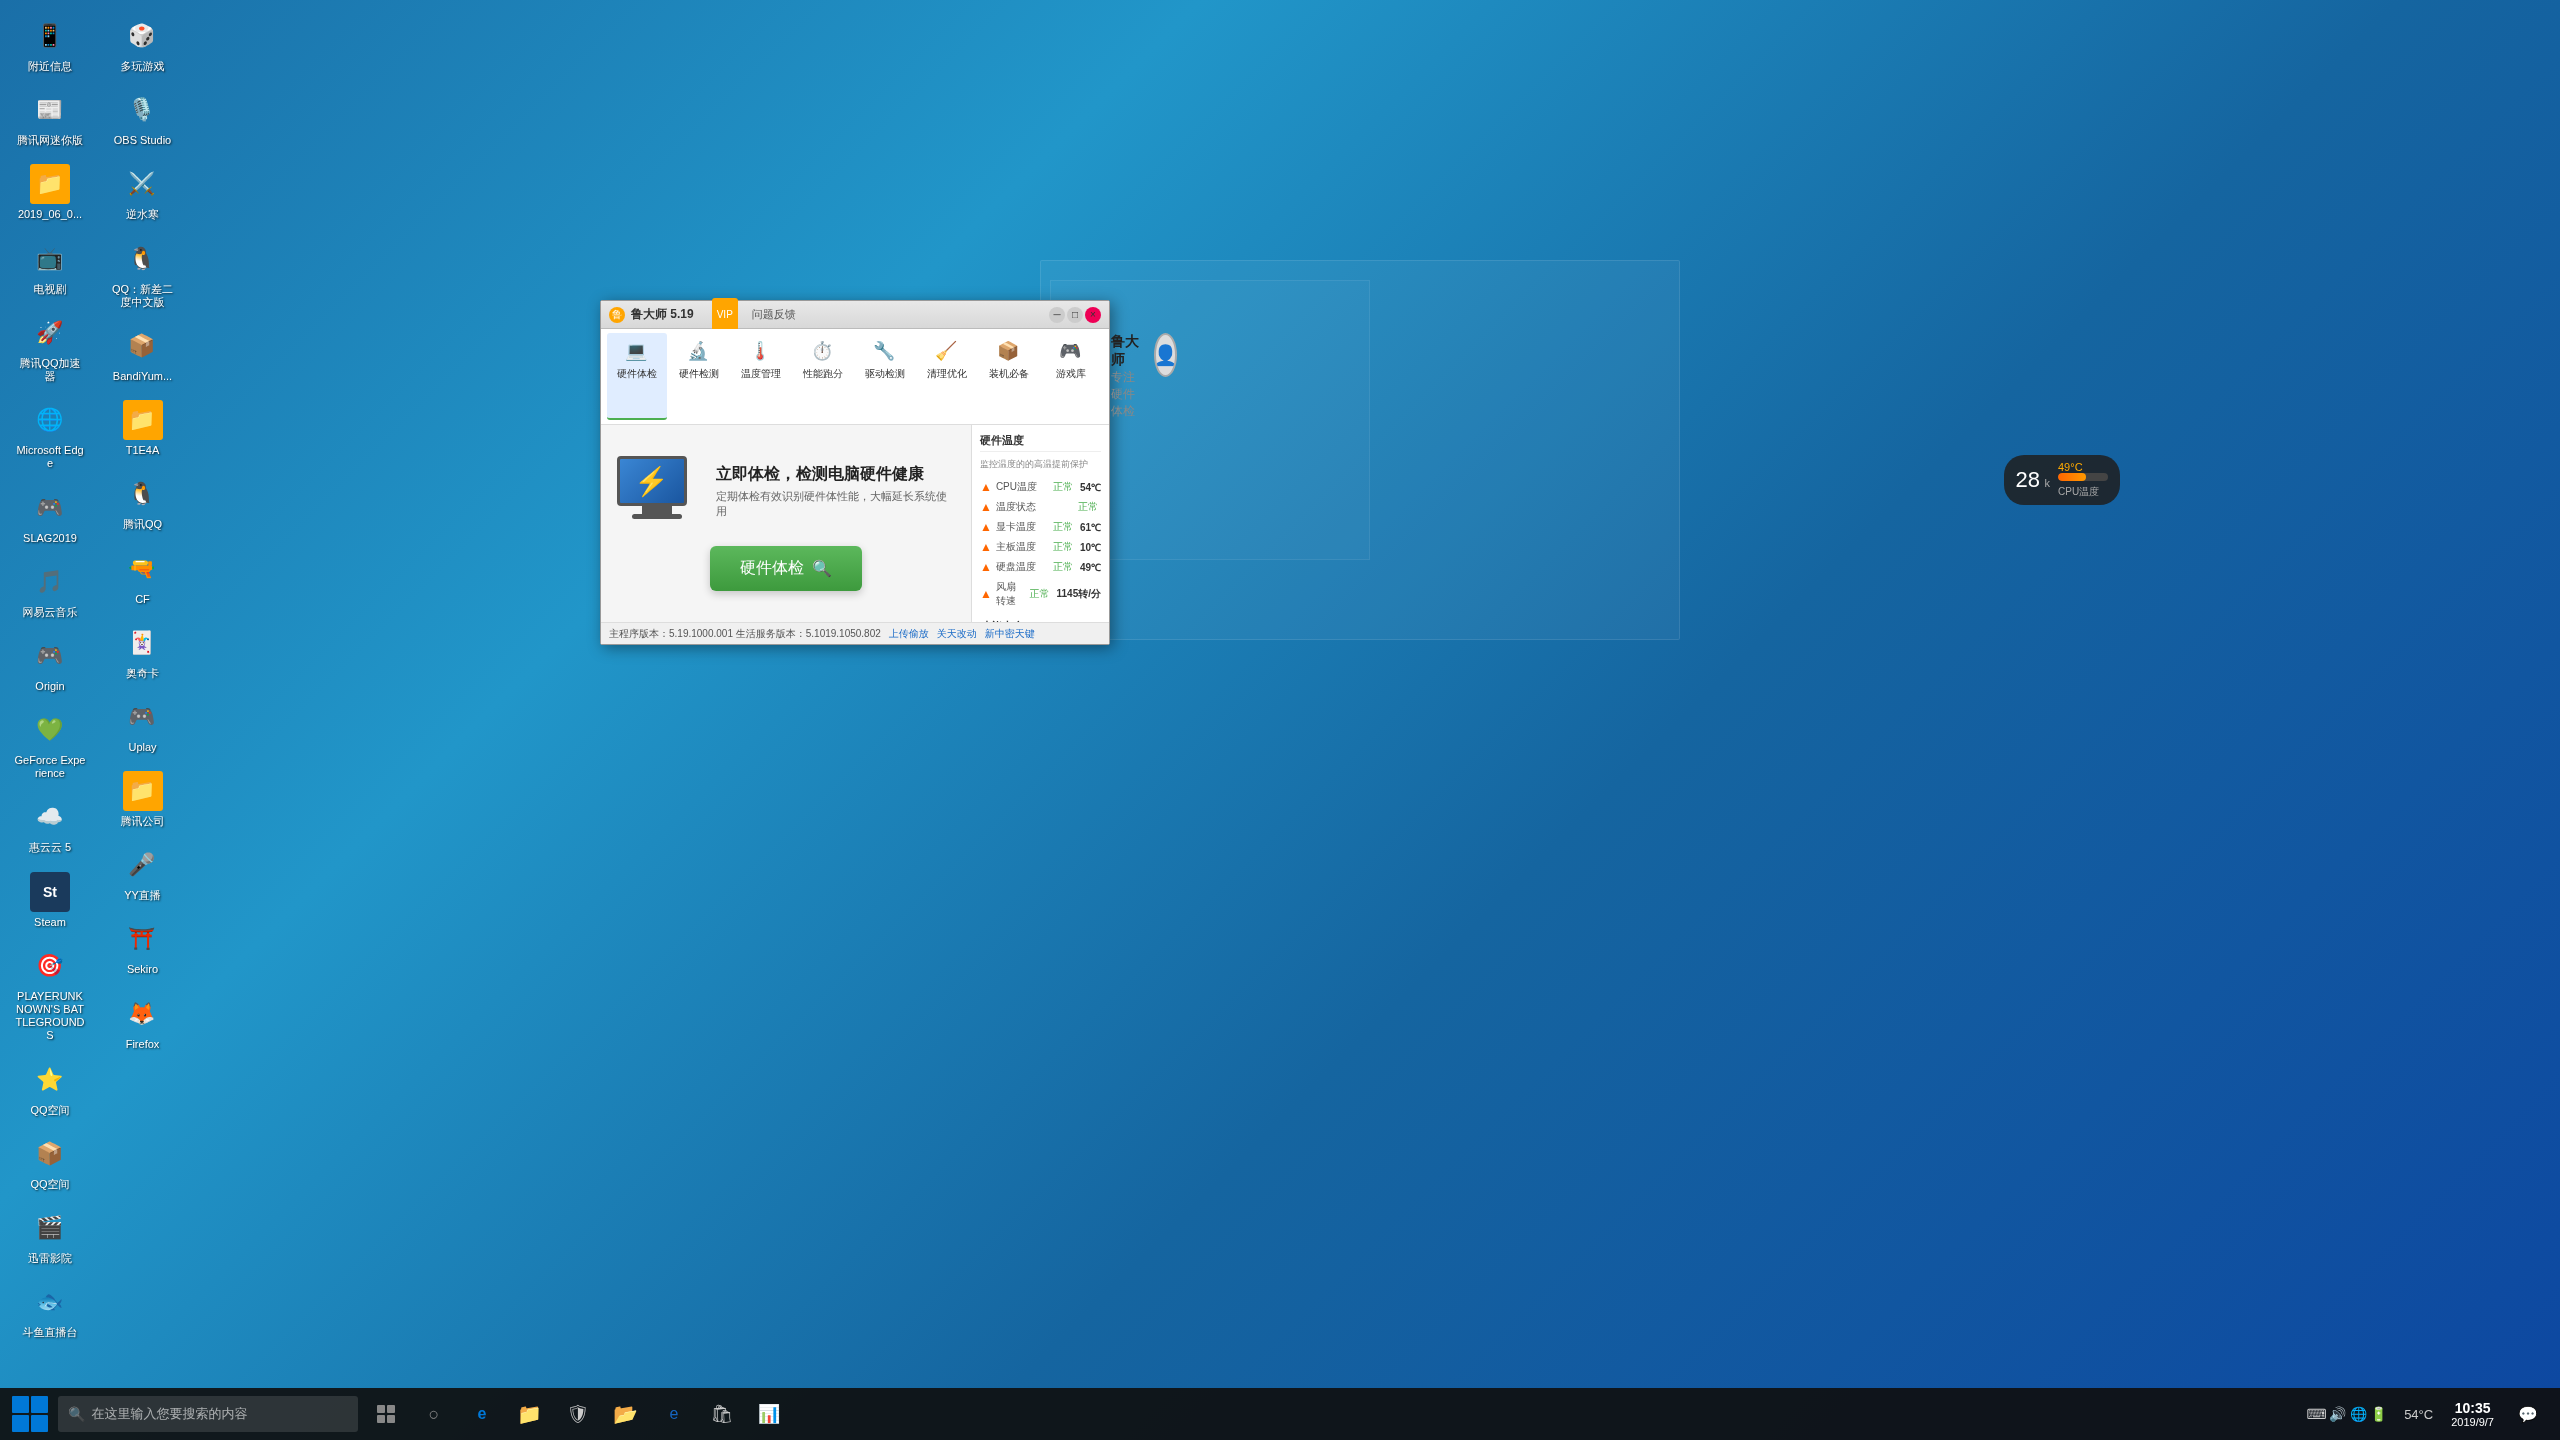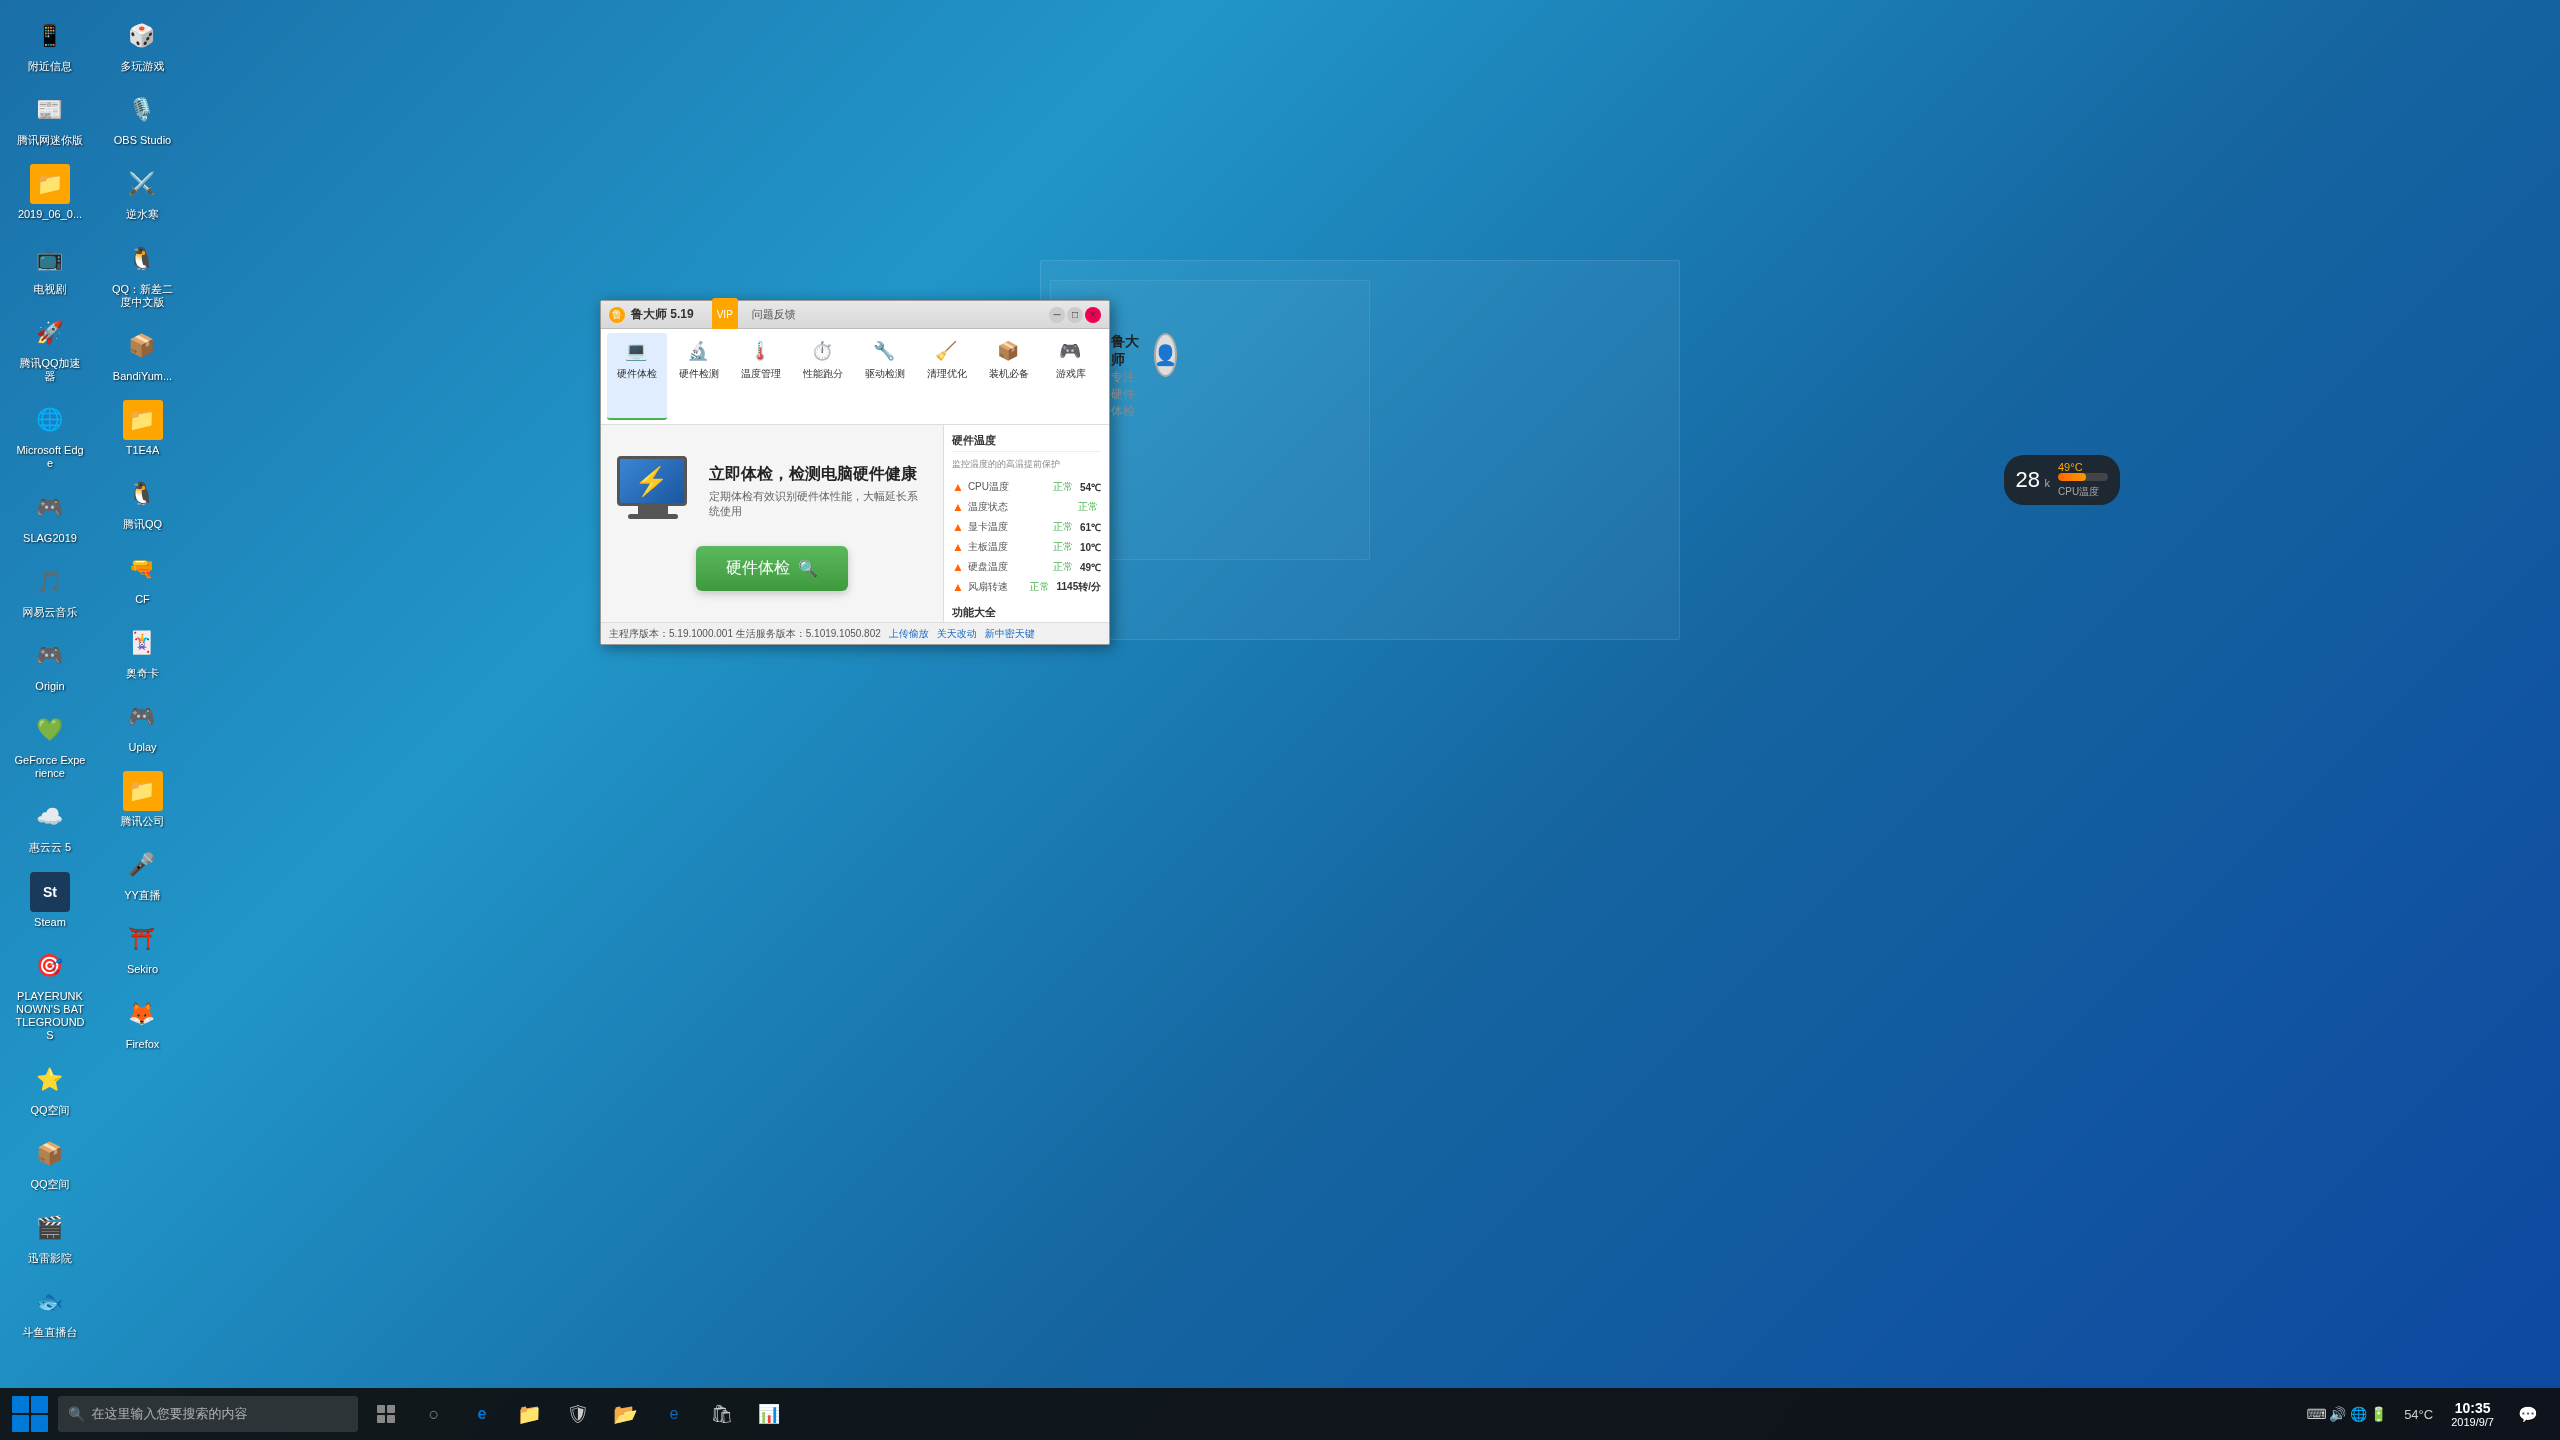--- a/index.html
+++ b/index.html
@@ -311,21 +311,21 @@
       border-radius: 6px;
       cursor: pointer;
       display: flex;
       align-items: center;
       gap: 8px;
       box-shadow: 0 3px 8px rgba(0,0,0,0.2);
     }
 
     
     .right-panel {
-      width: 166px;
+      width: 138px;
       background: white;
       border-left: 1px solid #ddd;
       padding: 8px;
       overflow-y: auto;
     }
 
     .panel-section-title {
       font-size: 11px;
       color: #333;
       font-weight: bold;

